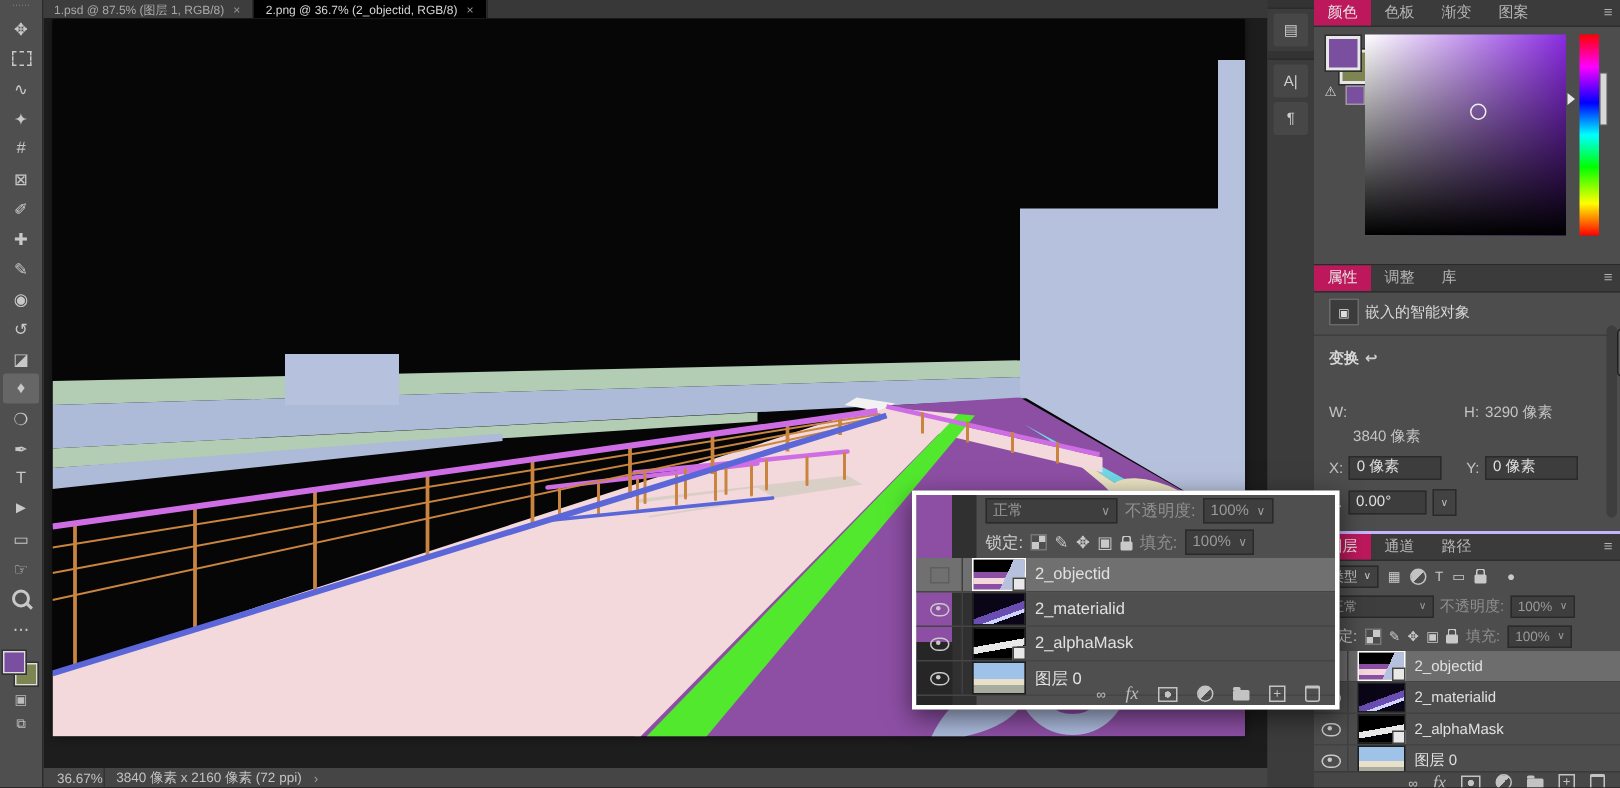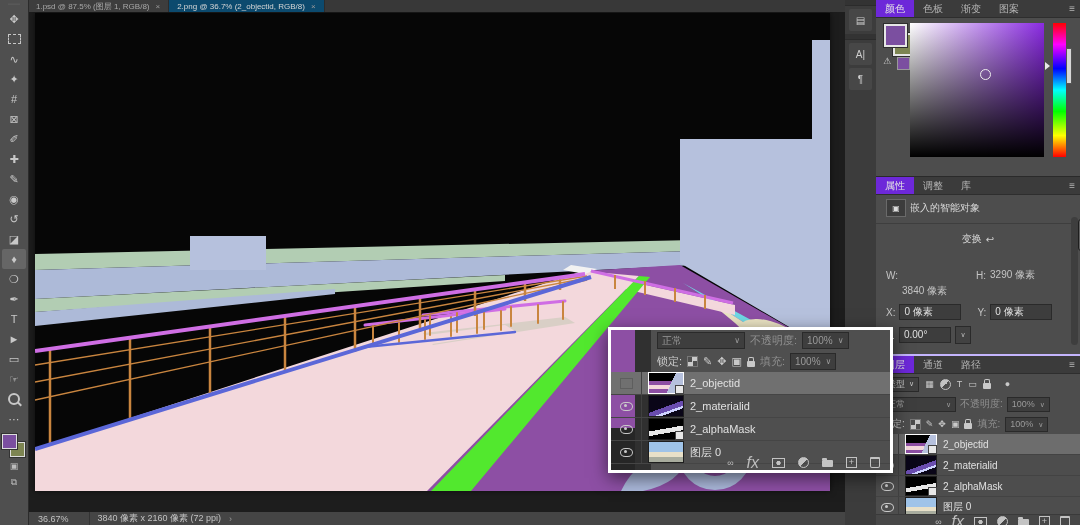--- a/index.html
+++ b/index.html
@@ -14,40 +14,40 @@
   .marqueeicon{display:inline-block;width:11px;height:8px;border:1px dashed #c8c8c8;}
   .zoomicon{display:inline-block;width:8px;height:8px;border:2px solid #c8c8c8;border-radius:50%;position:relative;}
   .zoomicon::after{content:"";position:absolute;width:5px;height:2px;background:#c8c8c8;transform:rotate(45deg);right:-4px;bottom:-2px;}
   #tb-colors{position:relative;width:24px;height:24px;margin:5px auto 0;}
   #tb-fg{position:absolute;left:0;top:0;width:13px;height:13px;border:1px solid #ddd;outline:1px solid #333;z-index:2;}
   #tb-bg{position:absolute;left:8px;top:8px;width:13px;height:13px;border:1px solid #ddd;outline:1px solid #333;}
   .tb-mini{height:16px;display:flex;align-items:center;justify-content:center;font-size:9px;color:#bdbdbd;}
   
   #tabbar{position:absolute;left:28px;top:0;width:817px;height:12px;background:#383838;display:flex;z-index:4;}
   .doc-tab{display:flex;align-items:center;gap:6px;padding:0 8px;font-size:8px;color:#a8a8a8;background:#3d3d3d;border-right:1px solid #2c2c2c;white-space:nowrap;}
-  .doc-tab.active{background:#0c4a6e;color:#d6d6d6;}
+  .doc-tab.active{background:#000000;color:#d6d6d6;}
   .doc-tab .x{font-size:8px;color:#9a9a9a;}
   
   #canvas-area{position:absolute;left:28px;top:12px;width:817px;height:500px;background:#1d1d1d;z-index:1;}
   #doc{position:absolute;left:7px;top:1px;width:795px;height:478px;background:#000;box-shadow:0 0 6px rgba(0,0,0,.6);}
   #doc svg{display:block;}
   
   #statusbar{position:absolute;left:28px;top:512px;width:817px;height:13px;background:#454545;display:flex;align-items:center;font-size:9px;color:#c2c2c2;z-index:4;}
-  #statusbar .zoomfield{padding:0 20px 0 10px;border-right:1px solid #333;height:100%;display:flex;align-items:center;}
+  #statusbar .zoomfield{padding:0 0 0 10px;border-right:1px solid #333;height:100%;display:flex;align-items:center;}
   #statusbar .docinfo{padding:0 8px;text-align:right;}
   #statusbar .chev{color:#9a9a9a;}
   
   #collapsed{position:absolute;left:845px;top:0;width:31px;height:525px;background:#3c3c3c;border-right:1px solid #2b2b2b;z-index:3;}
   .col-head{height:5px;background:#333;border-bottom:1px solid #2b2b2b;}
   .col-tile{width:23px;height:22px;margin:3px auto;background:#474747;border-radius:2px;display:flex;align-items:center;justify-content:center;font-size:10px;color:#cfcfcf;}
   
   #rightcol{position:absolute;left:876px;top:0;width:204px;height:525px;background:#4d4d4d;z-index:3;}
   .panel-tabs{height:17px;background:#3b3b3b;display:flex;align-items:stretch;border-bottom:1px solid #2e2e2e;position:relative;}
   .ptab{padding:0 9px;line-height:17px;font-size:10px;color:#b5b5b5;}
-  .ptab.active{background:#6d28d9;color:#e4e4e4;}
+  .ptab.active{background:#be185d;color:#e4e4e4;}
   .pmenu{position:absolute;right:5px;top:0;line-height:17px;font-size:10px;color:#b5b5b5;}
   
   #color-panel{position:relative;height:176px;border-bottom:1px solid #2a2a2a;}
   #cp-fg{position:absolute;left:8px;top:24px;width:19px;height:19px;border:2px solid #e6e6e6;outline:1px solid #2e2e2e;z-index:2;}
   #cp-bg{position:absolute;left:17px;top:33px;width:19px;height:19px;border:2px solid #e6e6e6;outline:1px solid #2e2e2e;}
   #cp-warn{position:absolute;left:7px;top:56px;font-size:9px;color:#d8d8d8;}
   #cp-warnsw{position:absolute;left:21px;top:57px;width:11px;height:11px;border:1px solid #999;}
   #cp-grad{position:absolute;left:34px;top:23px;width:134px;height:134px;}
   #cp-marker{position:absolute;width:9px;height:9px;border:1.5px solid #eee;border-radius:50%;}
   #cp-hue{position:absolute;left:177px;top:23px;width:13px;height:134px;
@@ -81,21 +81,21 @@
   .thumb{width:30px;height:18px;margin:0 6px;position:relative;border:1px solid #1e1e1e;flex:none;}
   .layer-row.selected .thumb{border-color:#fff;}
   .so-badge{position:absolute;right:-1px;bottom:-1px;width:7px;height:7px;background:#e8e8e8;border:1px solid #444;}
   .lname{color:#e0e0e0;white-space:nowrap;}
   .th-objectid{background:linear-gradient(115deg,rgba(0,0,0,0) 62%,#b6c1dd 62%),linear-gradient(180deg,#000 42%,#8d4fa4 42% 62%,#f3d8dc 62% 82%,#8d4fa4 82%);}
   .th-materialid{background:linear-gradient(160deg,#0a0618 52%,#6a4db0 52% 68%,#cfd4ff 68% 76%,#0a0618 76%);}
   .th-alpha{background:linear-gradient(170deg,#000 48%,#e8e8e8 48% 66%,#000 66%);}
   .th-photo{background:linear-gradient(180deg,#9fc3e8 52%,#e8e0c8 52% 74%,#a8ac9e 74%);}
   .lr-bottom{position:absolute;left:0;right:0;bottom:0;height:13px;background:#474747;display:flex;align-items:center;justify-content:flex-end;gap:10px;padding-right:10px;border-top:1px solid #3a3a3a;}
   .bicon{color:#bdbdbd;font-size:9px;display:inline-flex;align-items:center;}
-  .fx{font-style:italic;font-family:Liberation Sans, sans-serif;font-size:16px;}
+  .fx{font-style:italic;font-family:Liberation Serif, serif;font-size:12px;}
   .maskicon{display:inline-block;width:11px;height:8px;border:1px solid #c3c3c3;background:radial-gradient(circle at center,#c3c3c3 0 2px,transparent 2.2px);}
   .adjicon{display:inline-block;width:9px;height:9px;border-radius:50%;border:1px solid #c3c3c3;background:linear-gradient(135deg,#c3c3c3 50%,transparent 50%);}
   .foldericon{display:inline-block;width:11px;height:7px;background:#c3c3c3;border-radius:1px;position:relative;margin-top:2px;}
   .foldericon::before{content:"";position:absolute;top:-2px;left:0;width:5px;height:2px;background:#c3c3c3;border-radius:1px 1px 0 0;}
   .plussq{display:inline-block;width:9px;height:9px;border:1px solid #c3c3c3;font-size:9px;line-height:8px;text-align:center;color:#c3c3c3;}
   .trashicon{display:inline-block;width:8px;height:8px;border:1px solid #c3c3c3;border-top:2px solid #c3c3c3;border-radius:1px 1px 2px 2px;}
   .checker{display:inline-block;width:9px;height:9px;border:1px solid #777;
     background:conic-gradient(#c9c9c9 0 25%,transparent 0 50%,#c9c9c9 0 75%,transparent 0);}
   .lockicon{display:inline-block;width:8px;height:6px;background:#c9c9c9;border-radius:1px;position:relative;margin-top:4px;}
   .lockicon::before{content:"";position:absolute;left:1px;top:-4px;width:4px;height:4px;border:1px solid #c9c9c9;border-bottom:none;border-radius:2px 2px 0 0;}
@@ -341,21 +341,21 @@
         <div class="ptab active">属性</div>
         <div class="ptab">调整</div>
         <div class="ptab">库</div>
         <div class="pmenu">≡</div>
       </div>
       <div class="pr-row">
         <span class="so-chip">▣</span>
         <span class="pr-label">嵌入的智能对象</span>
       </div>
       <div class="pr-divider"></div>
-      <div class="pr-row" style="justify-content:center;">
+      <div class="pr-row" style="justify-content:flex-start;font-weight:bold;">
         <span class="pr-label">变换</span>
         <span style="color:#cfcfcf;">↩</span>
       </div>
       <div class="pr-row">
         <span class="pr-dim">W:</span>
         <span class="pr-dim" style="width:70px;margin-top:32px;">3840 像素</span>
         <span class="pr-dim">H:</span>
         <span class="pr-dim">3290 像素</span>
       </div>
       <div class="pr-row">

